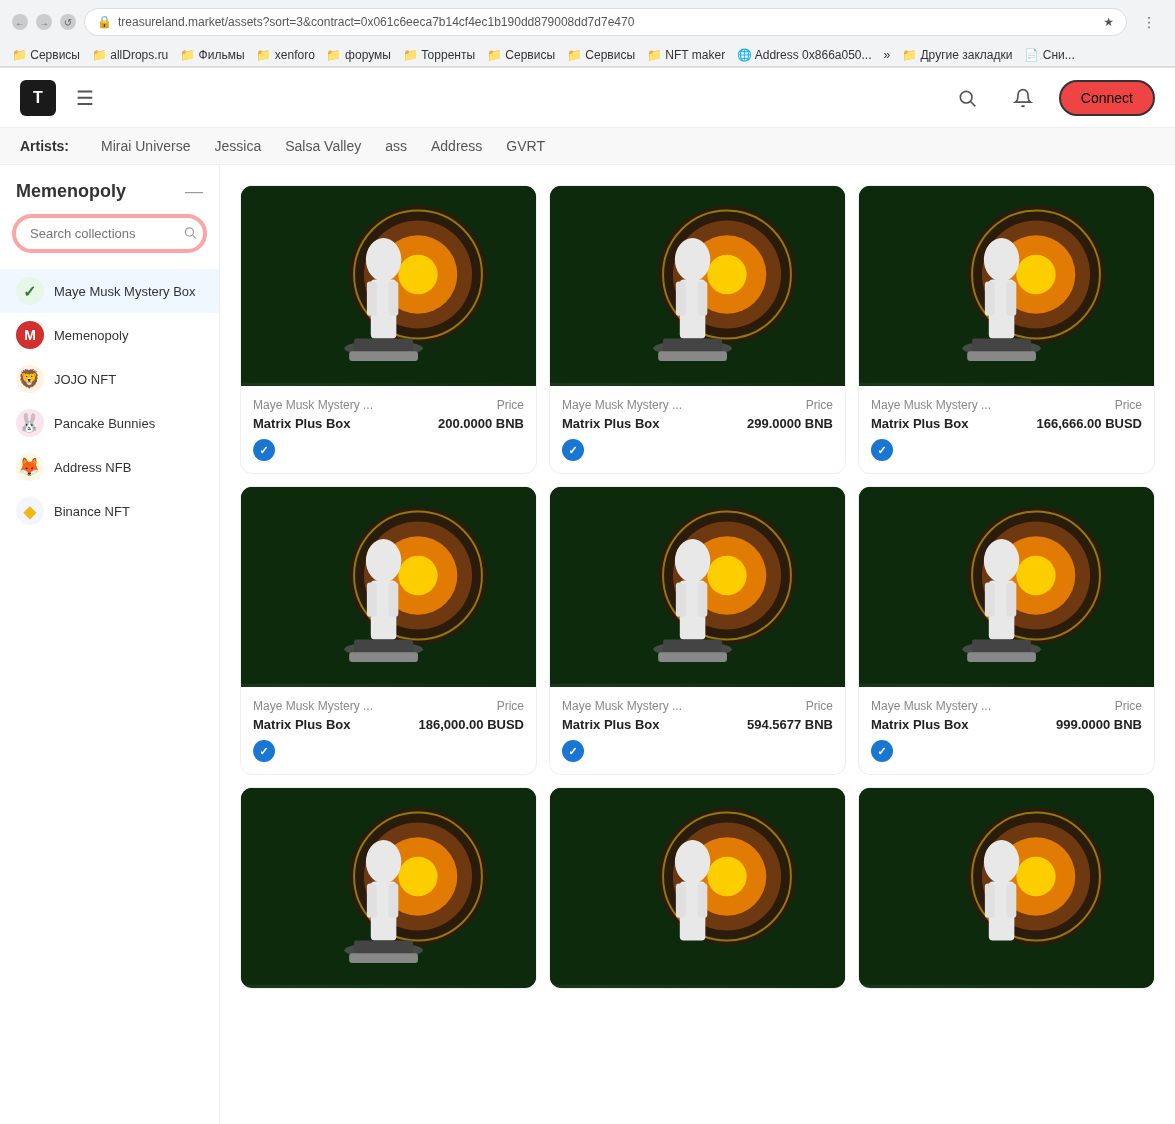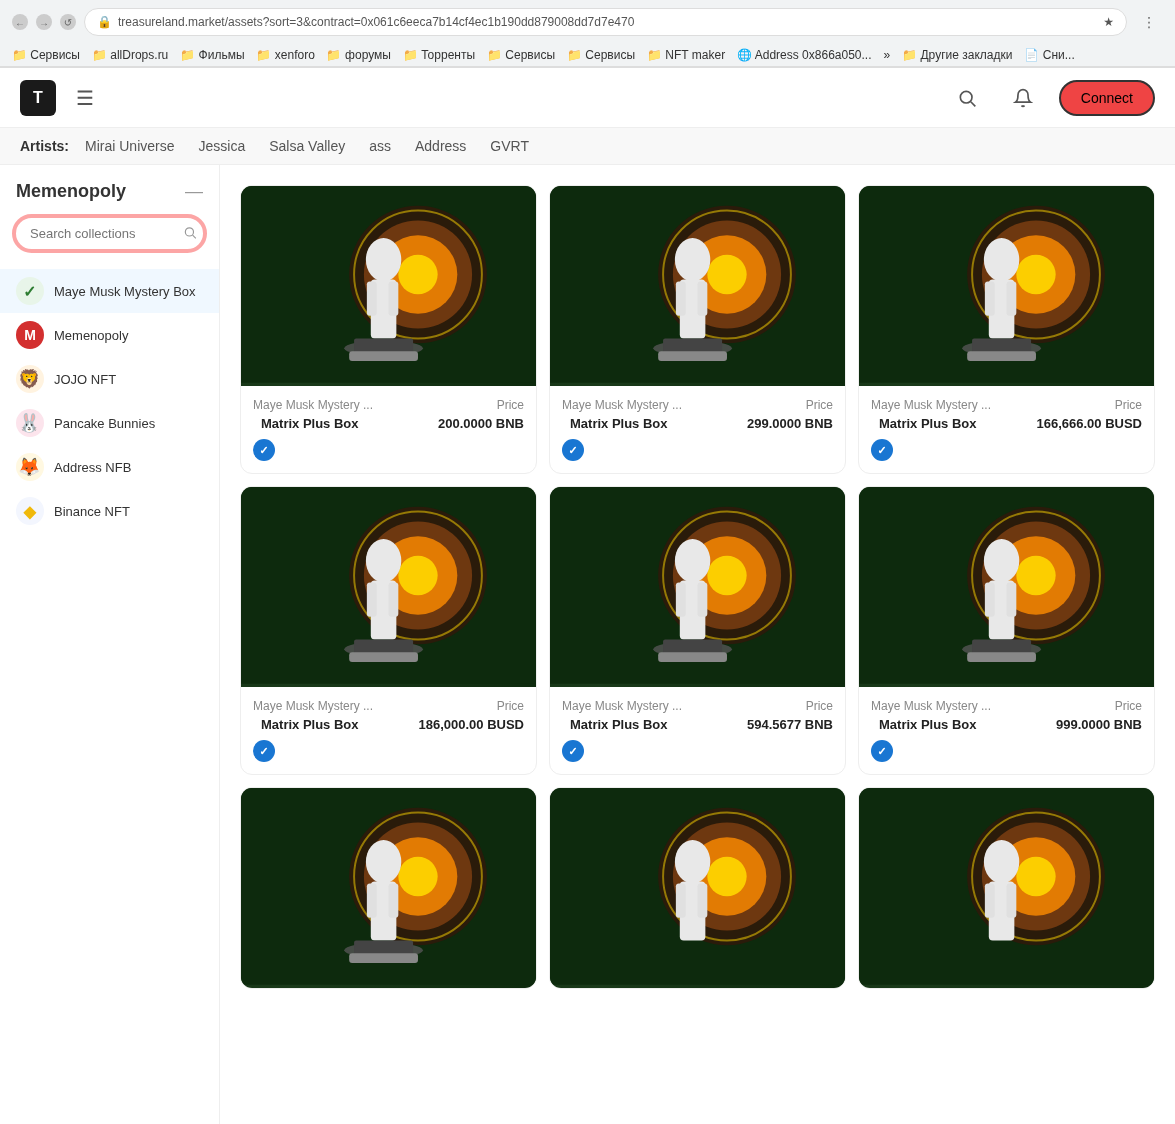--- a/index.html
+++ b/index.html
@@ -19,21 +19,21 @@
     
     .app-header { height: 60px; display: flex; align-items: center; padding: 0 20px; border-bottom: 1px solid #eee; background: #fff; gap: 16px; }
     .logo-box { width: 36px; height: 36px; background: #1a1a1a; border-radius: 6px; display: flex; align-items: center; justify-content: center; color: #fff; font-weight: bold; font-size: 16px; }
     .hamburger-btn { background: none; border: none; cursor: pointer; font-size: 20px; color: #555; padding: 4px; }
     .header-spacer { flex: 1; }
     .header-search-btn { background: none; border: none; cursor: pointer; font-size: 20px; color: #555; width: 40px; height: 40px; display: flex; align-items: center; justify-content: center; border-radius: 50%; }
     .header-bell-btn { background: none; border: none; cursor: pointer; font-size: 20px; color: #555; width: 40px; height: 40px; display: flex; align-items: center; justify-content: center; border-radius: 50%; }
     .connect-btn { border: 2px solid #333; border-radius: 20px; padding: 8px 20px; background: #ef4444; cursor: pointer; font-size: 14px; font-weight: 500; }
 
     
-    .artists-bar { background: #f8f8f8; border-bottom: 1px solid #eee; padding: 10px 20px; display: flex; align-items: center; gap: 0; }
+    .artists-bar { background: #f8f8f8; border-bottom: 1px solid #eee; padding: 10px 20px; display: flex; align-items: center; gap: 16px; }
     .artists-label { font-weight: 600; color: #333; margin-right: 16px; font-size: 14px; }
     .artist-links { display: flex; gap: 24px; flex: 1; }
     .artist-link { color: #555; cursor: pointer; font-size: 14px; text-decoration: none; }
     .sort-section { display: flex; align-items: center; gap: 8px; margin-left: auto; }
     .sort-label { color: #555; font-size: 14px; }
     .sort-select { border: 2px solid #333; border-radius: 20px; padding: 6px 16px; background: #fff; cursor: pointer; font-size: 14px; font-weight: 500; }
 
     
     .main-layout { display: flex; min-height: calc(1124px - 160px); }
 
@@ -54,21 +54,21 @@
     .collection-name { font-size: 13px; color: #333; }
 
     
     .main-content { flex: 1; padding: 20px; background: #fff; }
     .nft-grid { display: grid; grid-template-columns: repeat(3, 1fr); gap: 12px; }
     .nft-card { border: 1px solid #eee; border-radius: 12px; overflow: hidden; background: #fff; cursor: pointer; transition: box-shadow 0.2s; }
     .nft-info { padding: 12px; }
     .nft-meta { display: flex; justify-content: space-between; margin-bottom: 4px; }
     .nft-collection { font-size: 12px; color: #888; }
     .nft-price-label { font-size: 12px; color: #888; }
-    .nft-details { display: flex; justify-content: space-between; align-items: flex-start; margin-left: 8px; }
+    .nft-details { display: flex; justify-content: space-between; align-items: flex-start; }
     .nft-name { font-size: 13px; font-weight: 600; color: #222; }
     .nft-price { font-size: 13px; font-weight: 600; color: #222; }
     .nft-badge { margin-top: 8px; }
     .verified-badge { width: 22px; height: 22px; background: #1976d2; border-radius: 50%; display: flex; align-items: center; justify-content: center; color: #fff; font-size: 11px; font-weight: bold; }
 
     
     .nft-artwork { width: 100%; height: 200px; position: relative; overflow: hidden; background: linear-gradient(135deg, #0d2a0d 0%, #1a3a1a 50%, #0d2a0d 100%); }
   </style>
 </head>
 <body>

